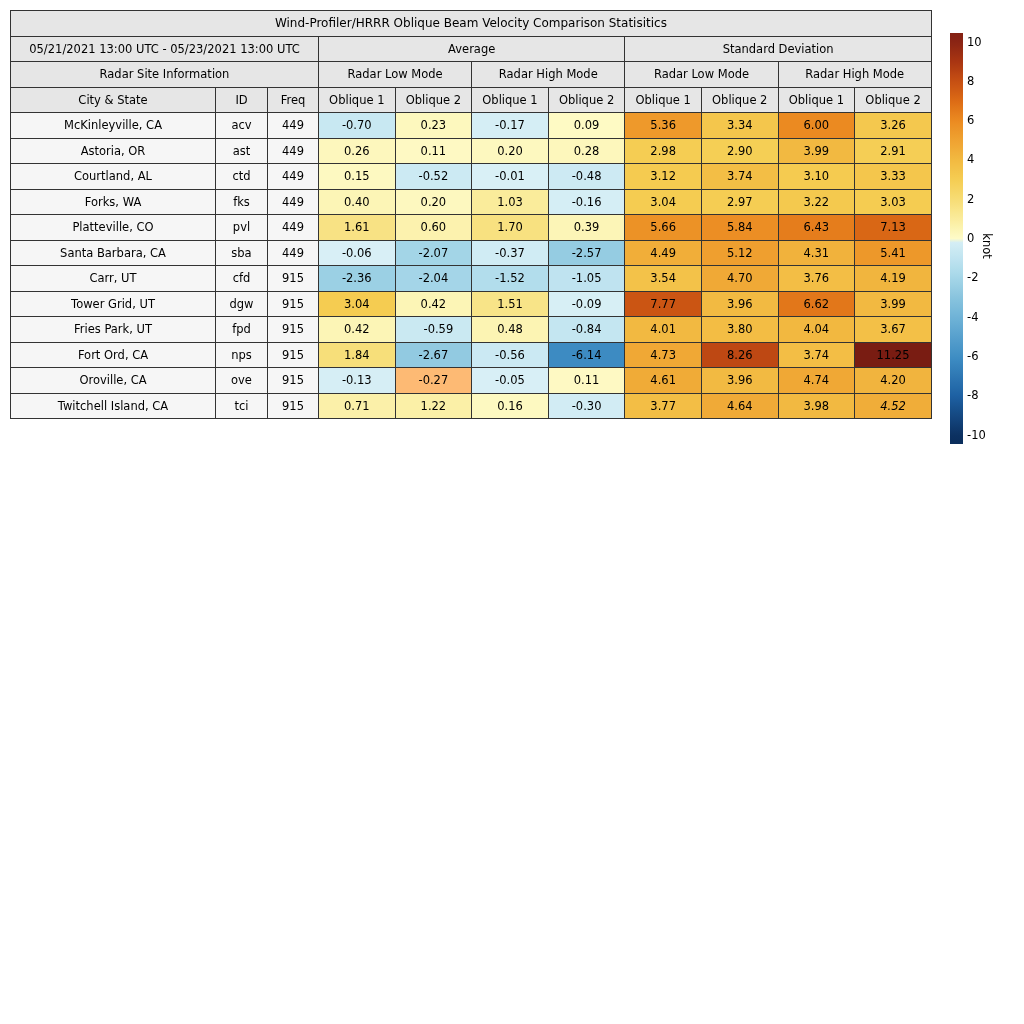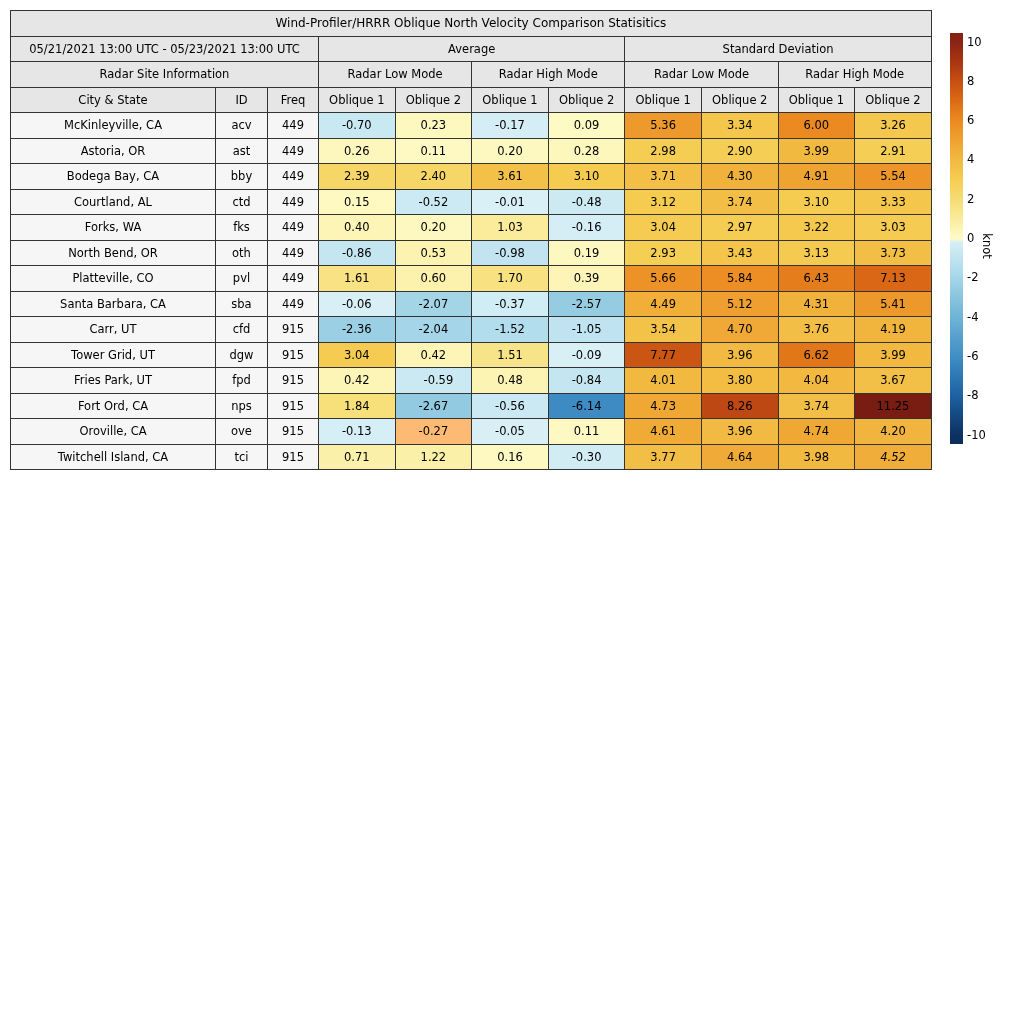--- a/index.html
+++ b/index.html
@@ -82,21 +82,21 @@
         <col style="width:76.6px">
         <col style="width:76.6px">
         <col style="width:76.6px">
       <col style="width:76.6px">
         <col style="width:76.6px">
         <col style="width:76.6px">
         <col style="width:76.6px">
     </colgroup>
     <thead>
       <tr>
-        <th colspan="11" class="title-cell">Wind-Profiler/HRRR Oblique North Velocity Comparison Statisitics</th>
+        <th colspan="11" class="title-cell">Wind-Profiler/HRRR Oblique Beam Velocity Comparison Statisitics</th>
       </tr>
       <tr>
         <th colspan="3">05/21/2021 13:00 UTC - 05/23/2021 13:00 UTC</th>
         <th colspan="4">Average</th>
         <th colspan="4">Standard Deviation</th>
       </tr>
       <tr>
         <th colspan="3">Radar Site Information</th>
         <th colspan="2">Radar Low Mode</th>
         <th colspan="2">Radar High Mode</th>
@@ -138,33 +138,20 @@
           <td style="background: rgb(253, 247, 189);">0.26</td>
           <td style="background: rgb(254, 249, 195);">0.11</td>
           <td style="background: rgb(253, 248, 191);">0.20</td>
           <td style="background: rgb(253, 247, 188);">0.28</td>
           <td style="background: rgb(245, 205, 83);">2.98</td>
           <td style="background: rgb(245, 207, 85);">2.90</td>
           <td style="background: rgb(242, 185, 65);">3.99</td>
           <td style="background: rgb(245, 206, 85);">2.91</td>
         </tr>
         <tr>
-          <td class="info">Bodega Bay, CA</td>
-          <td class="info">bby</td>
-          <td class="info">449</td>
-          <td style="background: rgb(246, 214, 103);">2.39</td>
-          <td style="background: rgb(246, 214, 102);">2.40</td>
-          <td style="background: rgb(243, 193, 72);">3.61</td>
-          <td style="background: rgb(245, 203, 80);">3.10</td>
-          <td style="background: rgb(243, 191, 70);">3.71</td>
-          <td style="background: rgb(241, 178, 60);">4.30</td>
-          <td style="background: rgb(239, 164, 50);">4.91</td>
-          <td style="background: rgb(237, 149, 40);">5.54</td>
-        </tr>
-        <tr>
           <td class="info">Courtland, AL</td>
           <td class="info">ctd</td>
           <td class="info">449</td>
           <td style="background: rgb(253, 249, 193);">0.15</td>
           <td style="background: rgb(204, 234, 243);">-0.52</td>
           <td style="background: rgb(217, 240, 246);">-0.01</td>
           <td style="background: rgb(205, 234, 243);">-0.48</td>
           <td style="background: rgb(245, 203, 80);">3.12</td>
           <td style="background: rgb(243, 190, 69);">3.74</td>
           <td style="background: rgb(245, 203, 80);">3.10</td>
@@ -175,33 +162,20 @@
           <td class="info">fks</td>
           <td class="info">449</td>
           <td style="background: rgb(252, 245, 182);">0.40</td>
           <td style="background: rgb(253, 248, 191);">0.20</td>
           <td style="background: rgb(250, 236, 155);">1.03</td>
           <td style="background: rgb(213, 238, 245);">-0.16</td>
           <td style="background: rgb(245, 204, 81);">3.04</td>
           <td style="background: rgb(245, 205, 83);">2.97</td>
           <td style="background: rgb(244, 201, 78);">3.22</td>
           <td style="background: rgb(245, 204, 81);">3.03</td>
-        </tr>
-        <tr>
-          <td class="info">North Bend, OR</td>
-          <td class="info">oth</td>
-          <td class="info">449</td>
-          <td style="background: rgb(196, 230, 241);">-0.86</td>
-          <td style="background: rgb(252, 243, 177);">0.53</td>
-          <td style="background: rgb(193, 228, 240);">-0.98</td>
-          <td style="background: rgb(253, 248, 192);">0.19</td>
-          <td style="background: rgb(245, 206, 84);">2.93</td>
-          <td style="background: rgb(244, 196, 75);">3.43</td>
-          <td style="background: rgb(245, 202, 80);">3.13</td>
-          <td style="background: rgb(243, 190, 70);">3.73</td>
         </tr>
         <tr>
           <td class="info">Platteville, CO</td>
           <td class="info">pvl</td>
           <td class="info">449</td>
           <td style="background: rgb(248, 226, 132); margin-left: 32px;">1.61</td>
           <td style="background: rgb(252, 242, 174);">0.60</td>
           <td style="background: rgb(248, 225, 128);">1.70</td>
           <td style="background: rgb(252, 245, 183);">0.39</td>
           <td style="background: rgb(236, 146, 38);">5.66</td>

